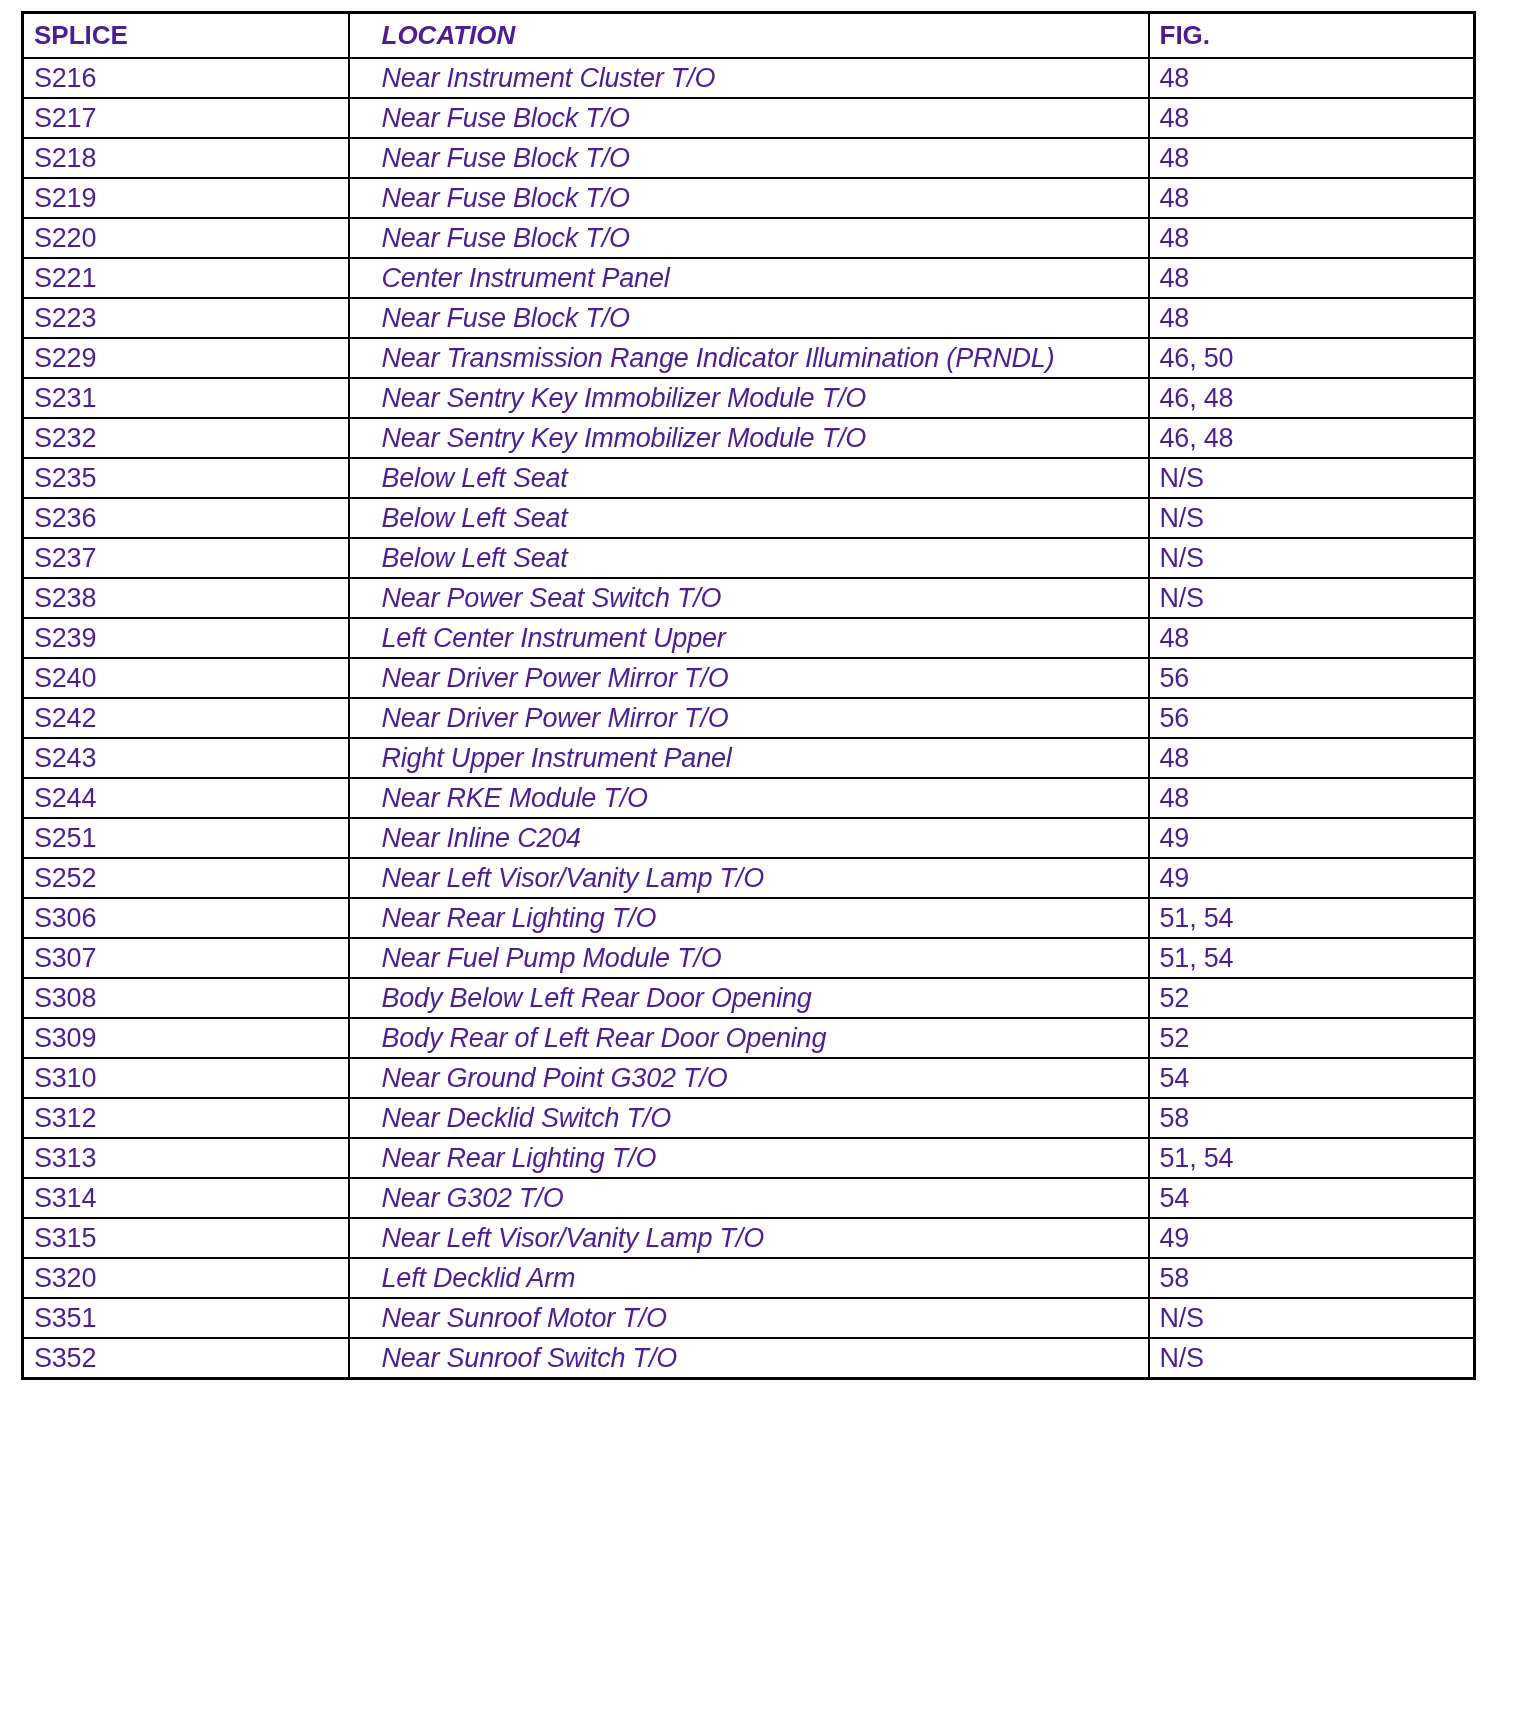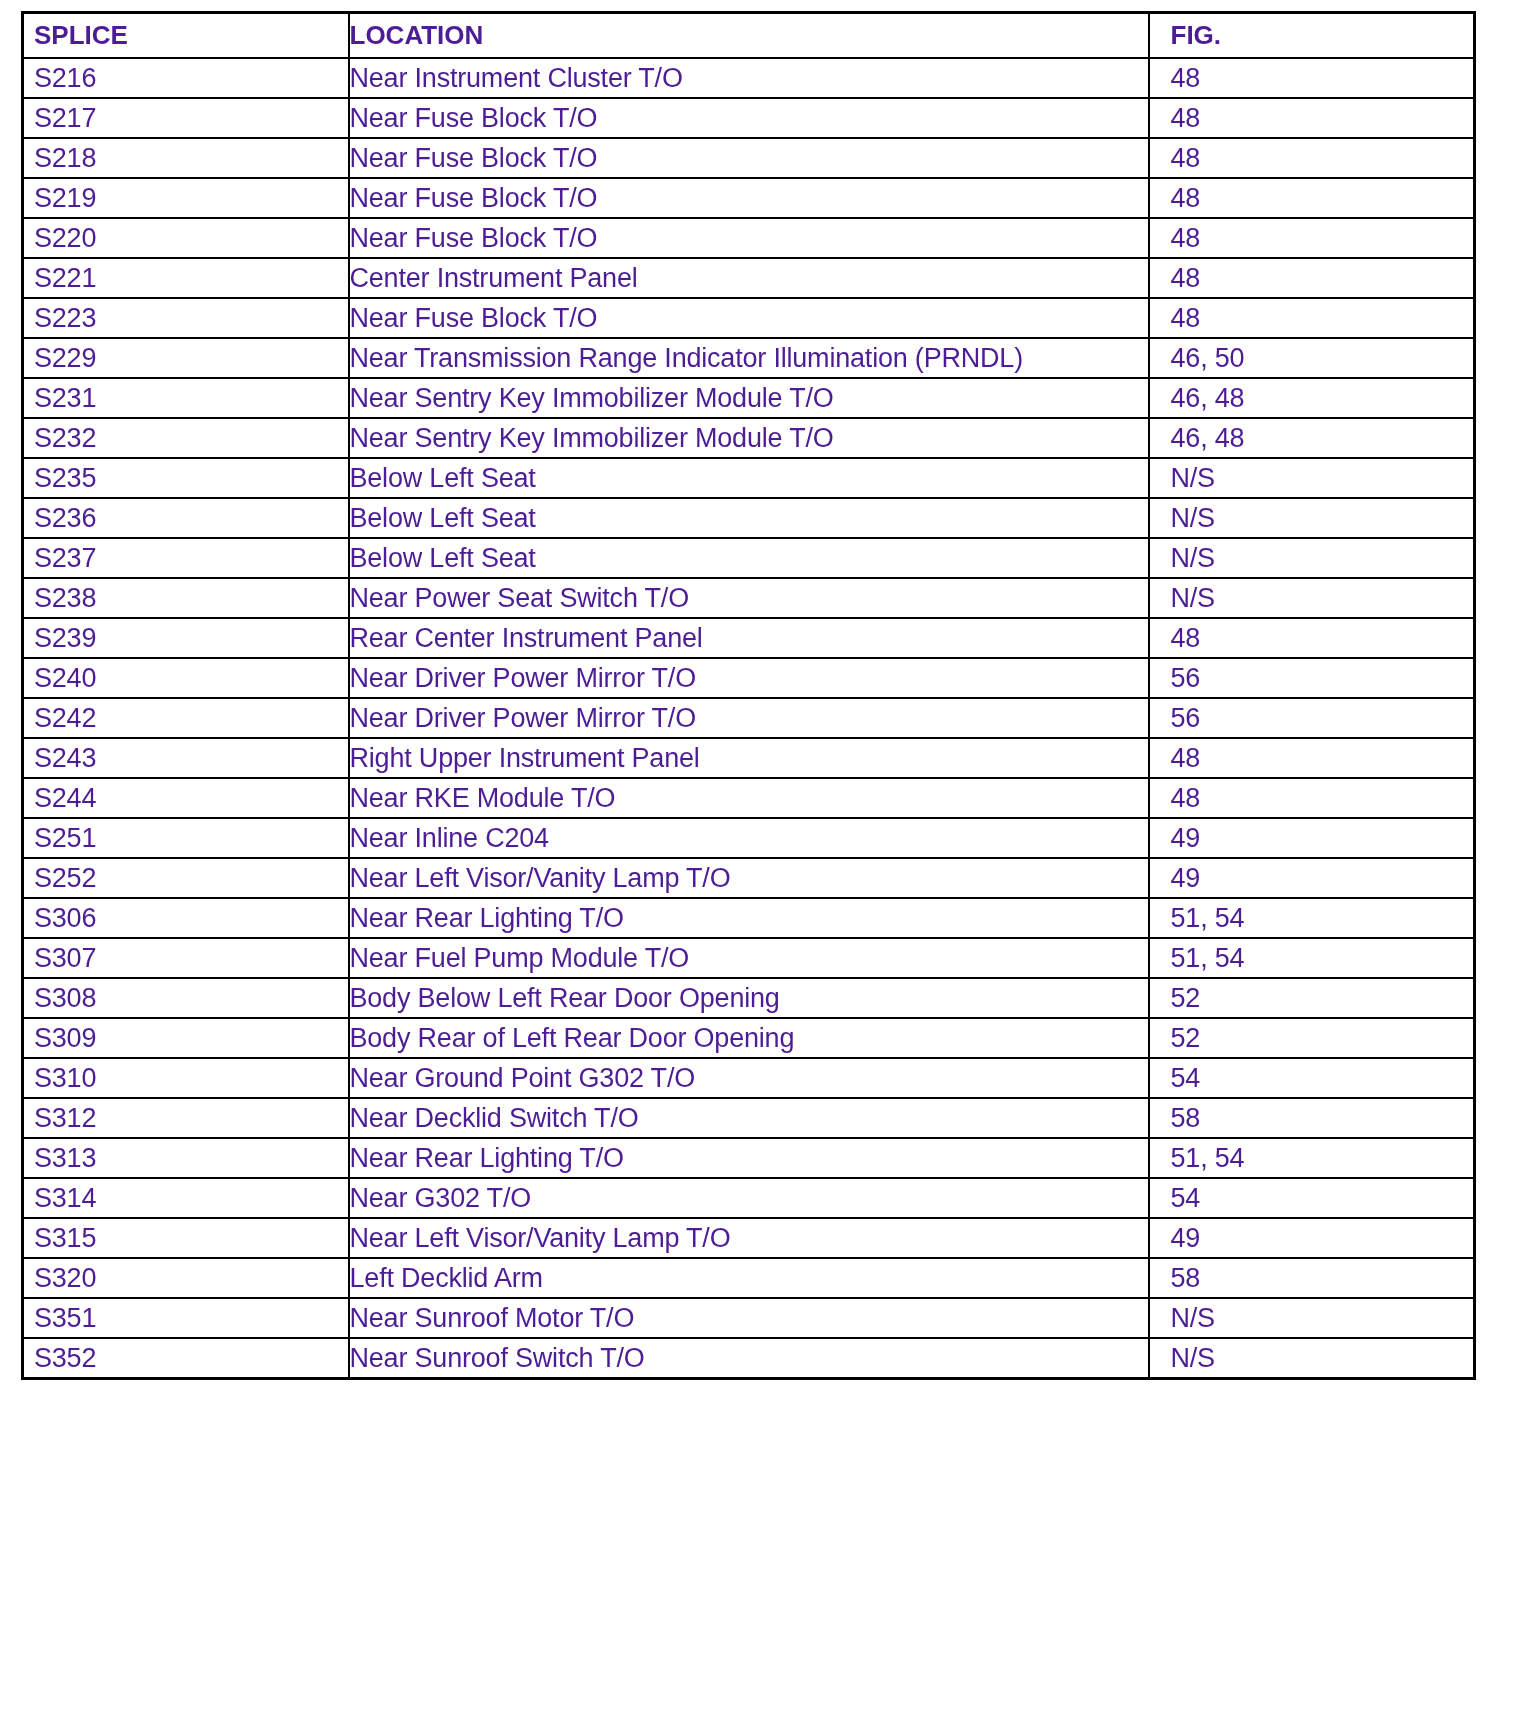--- a/index.html
+++ b/index.html
@@ -28,22 +28,22 @@
   .splice-table th {
     height: 43px;
     font-weight: bold;
     font-size: 26px;
   }
   .splice-table td {
     height: 38px;
     font-size: 27px;
     letter-spacing: -0.2px;
   }
-  .splice-table td.loc, .splice-table th.loc { padding-left: 0; }
-  .splice-table td.fig, .splice-table th.fig { padding-left: 21px; }
+  .splice-table td.loc, .splice-table th.loc { padding-left: 32px; font-style: italic; }
+  .splice-table td.fig, .splice-table th.fig { padding-left: 10px; }
 </style>
 </head>
 <body>
 
 <table class="splice-table">
   <colgroup>
       <col class="c1">
       <col class="c2">
       <col class="c3">
     </colgroup>
@@ -120,21 +120,21 @@
         <td class="loc">Below Left Seat</td>
         <td class="fig">N/S</td>
       </tr>
       <tr>
         <td>S238</td>
         <td class="loc">Near Power Seat Switch T/O</td>
         <td class="fig">N/S</td>
       </tr>
       <tr>
         <td>S239</td>
-        <td class="loc">Rear Center Instrument Panel</td>
+        <td class="loc">Left Center Instrument Upper</td>
         <td class="fig">48</td>
       </tr>
       <tr>
         <td>S240</td>
         <td class="loc">Near Driver Power Mirror T/O</td>
         <td class="fig">56</td>
       </tr>
       <tr>
         <td>S242</td>
         <td class="loc">Near Driver Power Mirror T/O</td>

